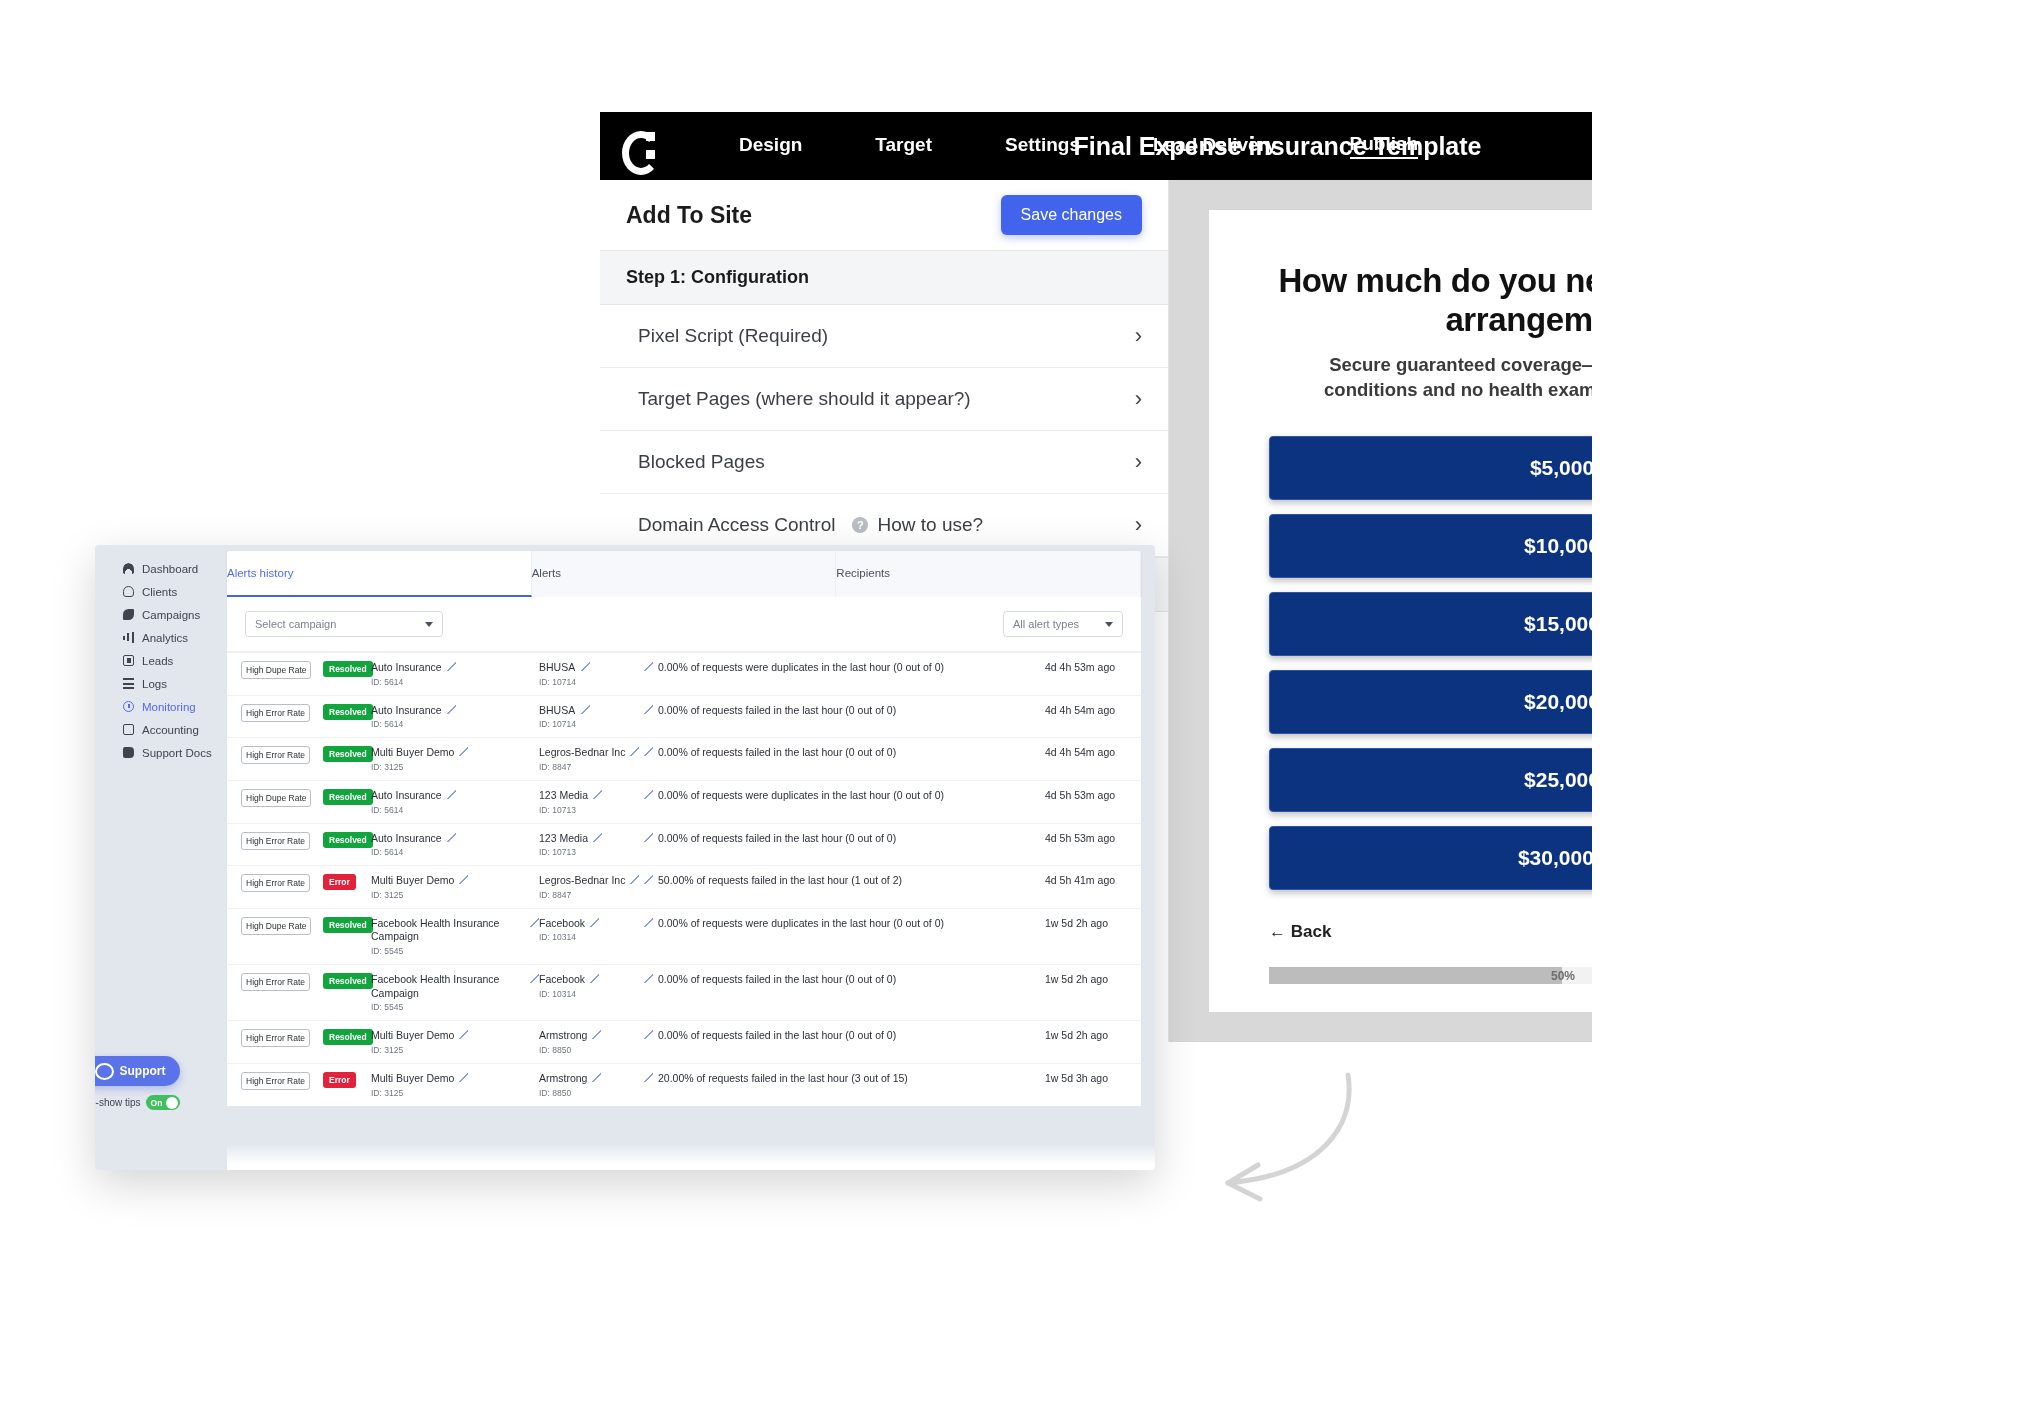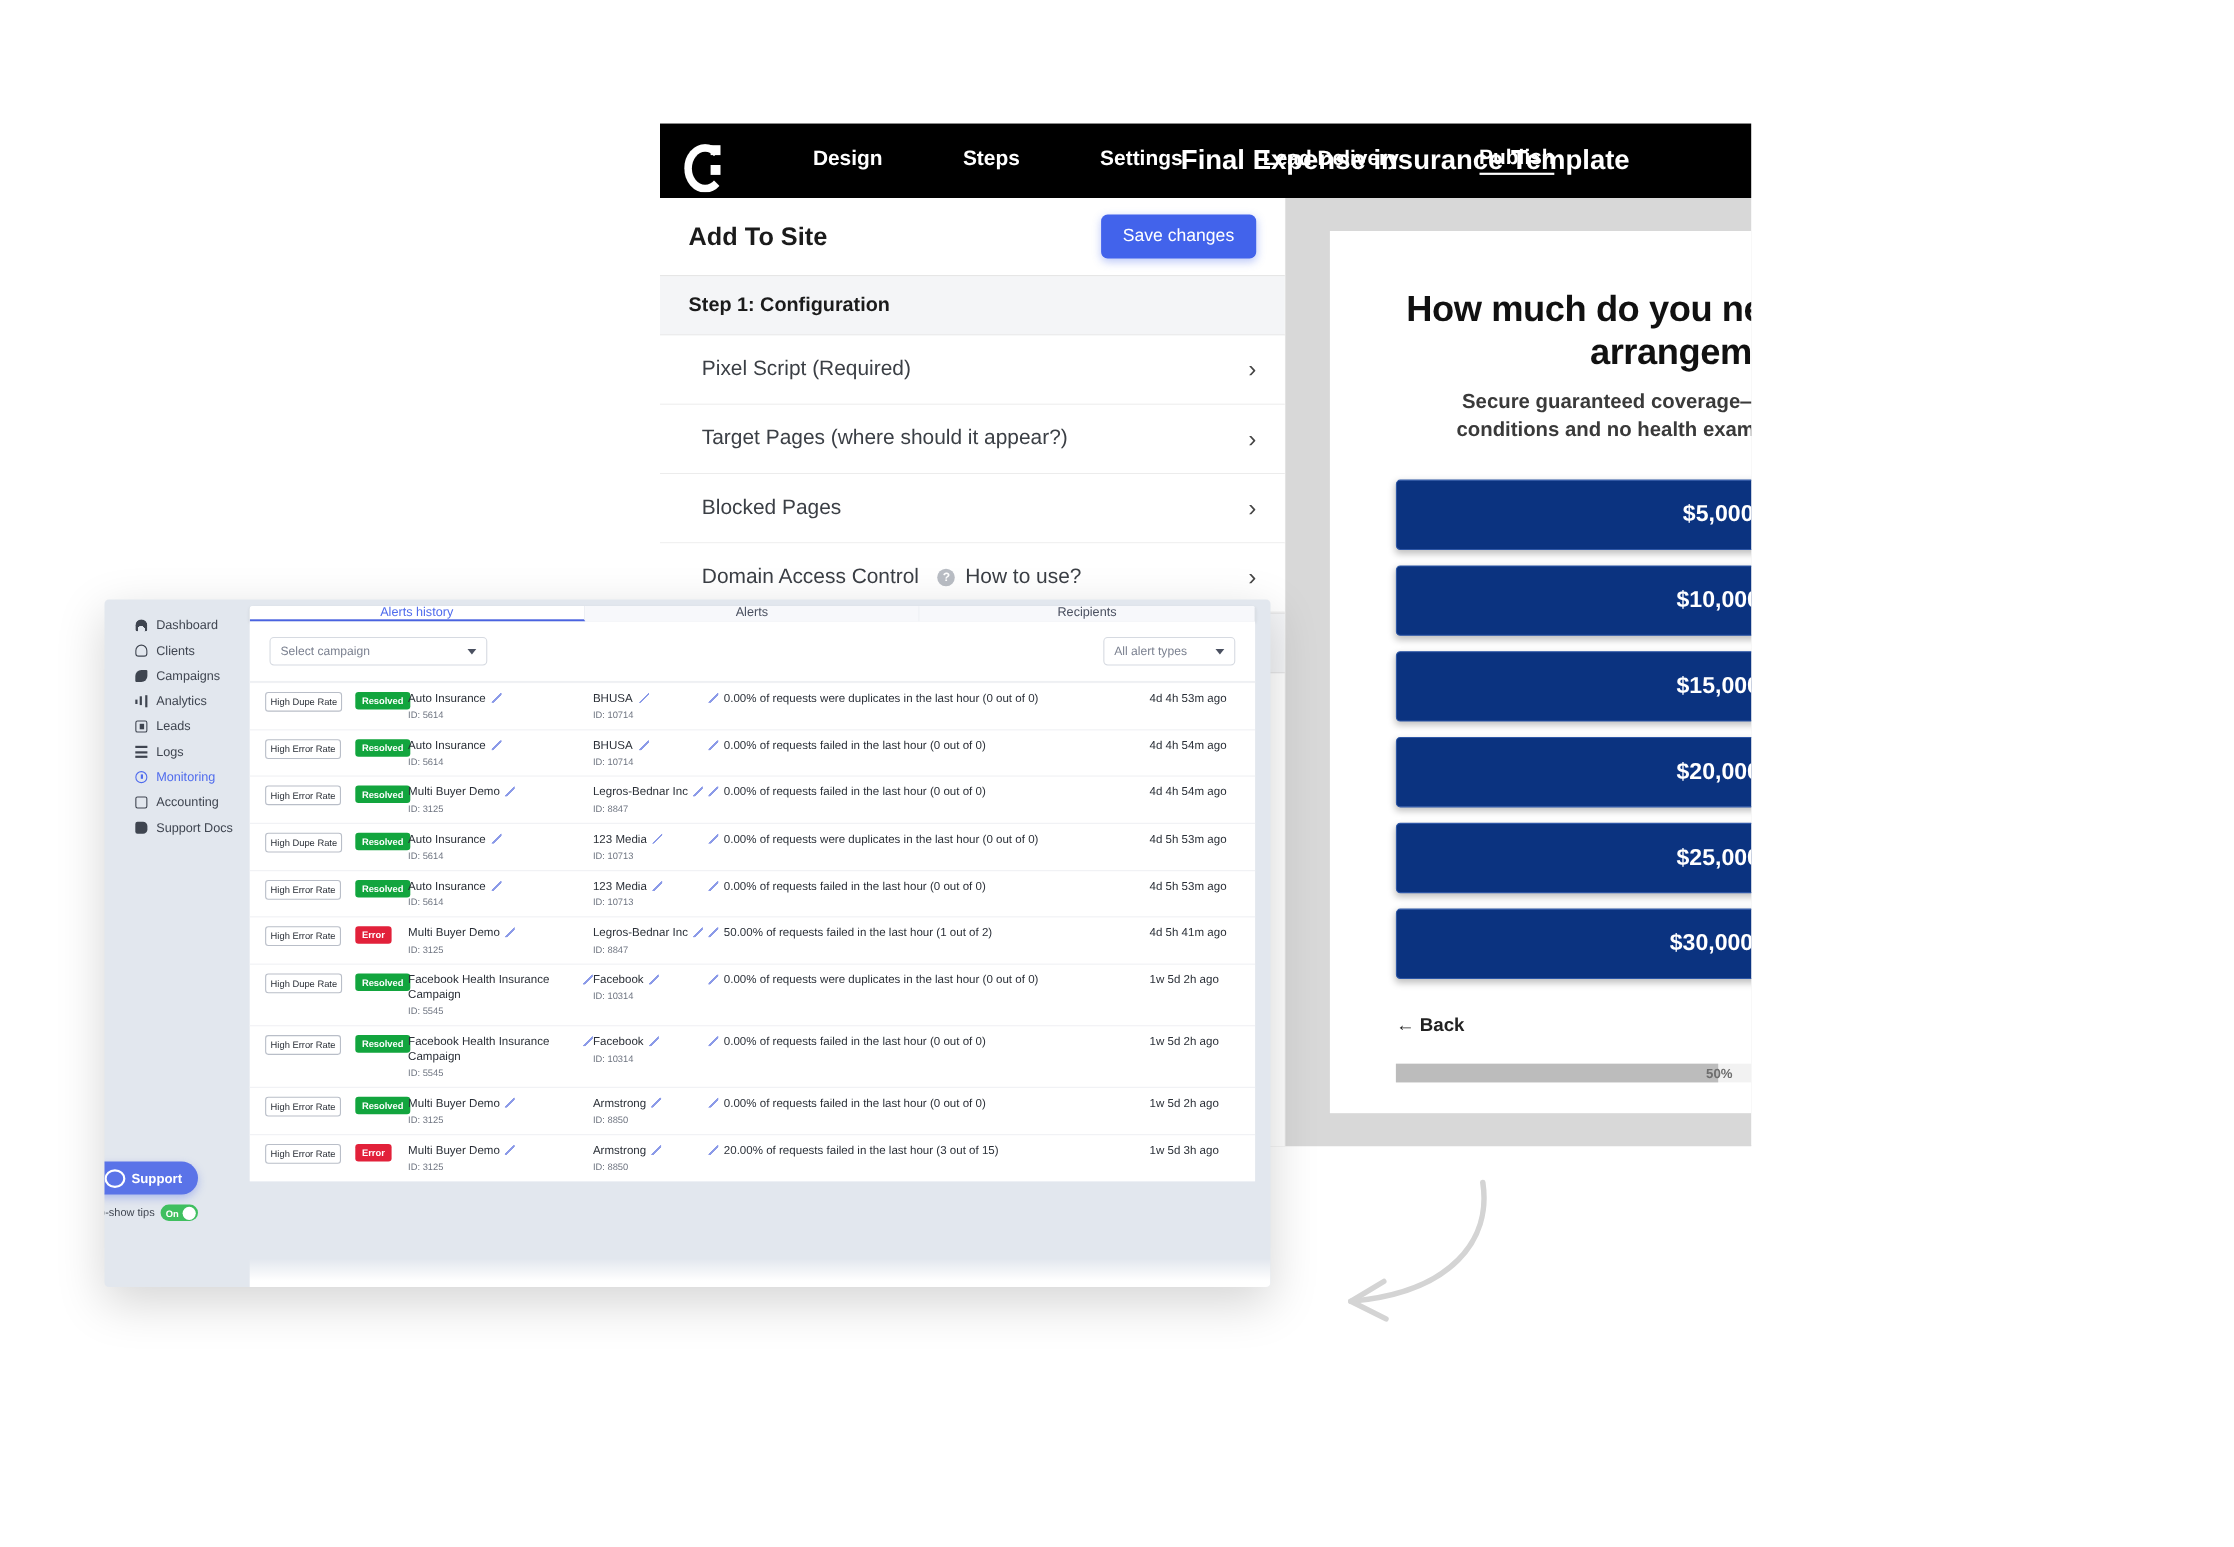--- a/index.html
+++ b/index.html
@@ -171,21 +171,21 @@
   #tips-row .t{font-size:10px;color:#3f4550;}
   .toggle{
     width:34px;height:15px;border-radius:9px;background:#3fbf5f;position:relative;
     display:flex;align-items:center;
   }
   .toggle .on{font-size:8.5px;color:#fff;font-weight:bold;margin-left:5px;}
   .toggle .knob{position:absolute;right:1.5px;width:12px;height:12px;border-radius:50%;background:#fff;}
   #lp-main{flex:1;padding:6px 14px 0 0;}
   #lp-tabs{display:flex;background:#fff;border-radius:3px 3px 0 0;overflow:hidden;box-shadow:0 1px 3px rgba(0,0,0,.07);}
   .lp-tab{
-    flex:1;text-align:center;padding:0 0;font-size:11.5px;color:#4a5060;
+    flex:1;text-align:left;padding:16px 0;font-size:11.5px;color:#4a5060;
     background:#f7f8fb;border-right:1px solid #eceef3;
   }
   .lp-tab.active{color:#4f6bed;background:#ffffff;border-bottom:2.5px solid #4a63e0;}
   #lp-filters{
     background:#fff;display:flex;align-items:center;justify-content:space-between;
     padding:14px 18px;border-bottom:1px solid #eef0f3;
   }
   .lp-select{
     border:1px solid #d6dae1;border-radius:4px;font-size:11px;color:#7b8190;
     padding:6px 9px;display:flex;align-items:center;justify-content:space-between;
@@ -233,21 +233,21 @@
 <div id="builder-window">
 
   <div id="builder-topbar">
     <div class="logo-c">
       <div class="arc"></div>
         <div class="dot1"></div>
         <div class="dot2"></div>
     </div>
     <div class="topnav">
       <a>Design</a>
-      <a>Steps</a>
+      <a>Target</a>
       <a>Settings</a>
       <a>Lead Delivery</a>
       <a class="active">Publish</a>
     </div>
     <div id="builder-title">Final Expense insurance Template</div>
     <div id="view-toggle">
       <div class="view-btn">Form view</div>
       <div class="view-btn">Flow view</div>
     </div>
   </div>

